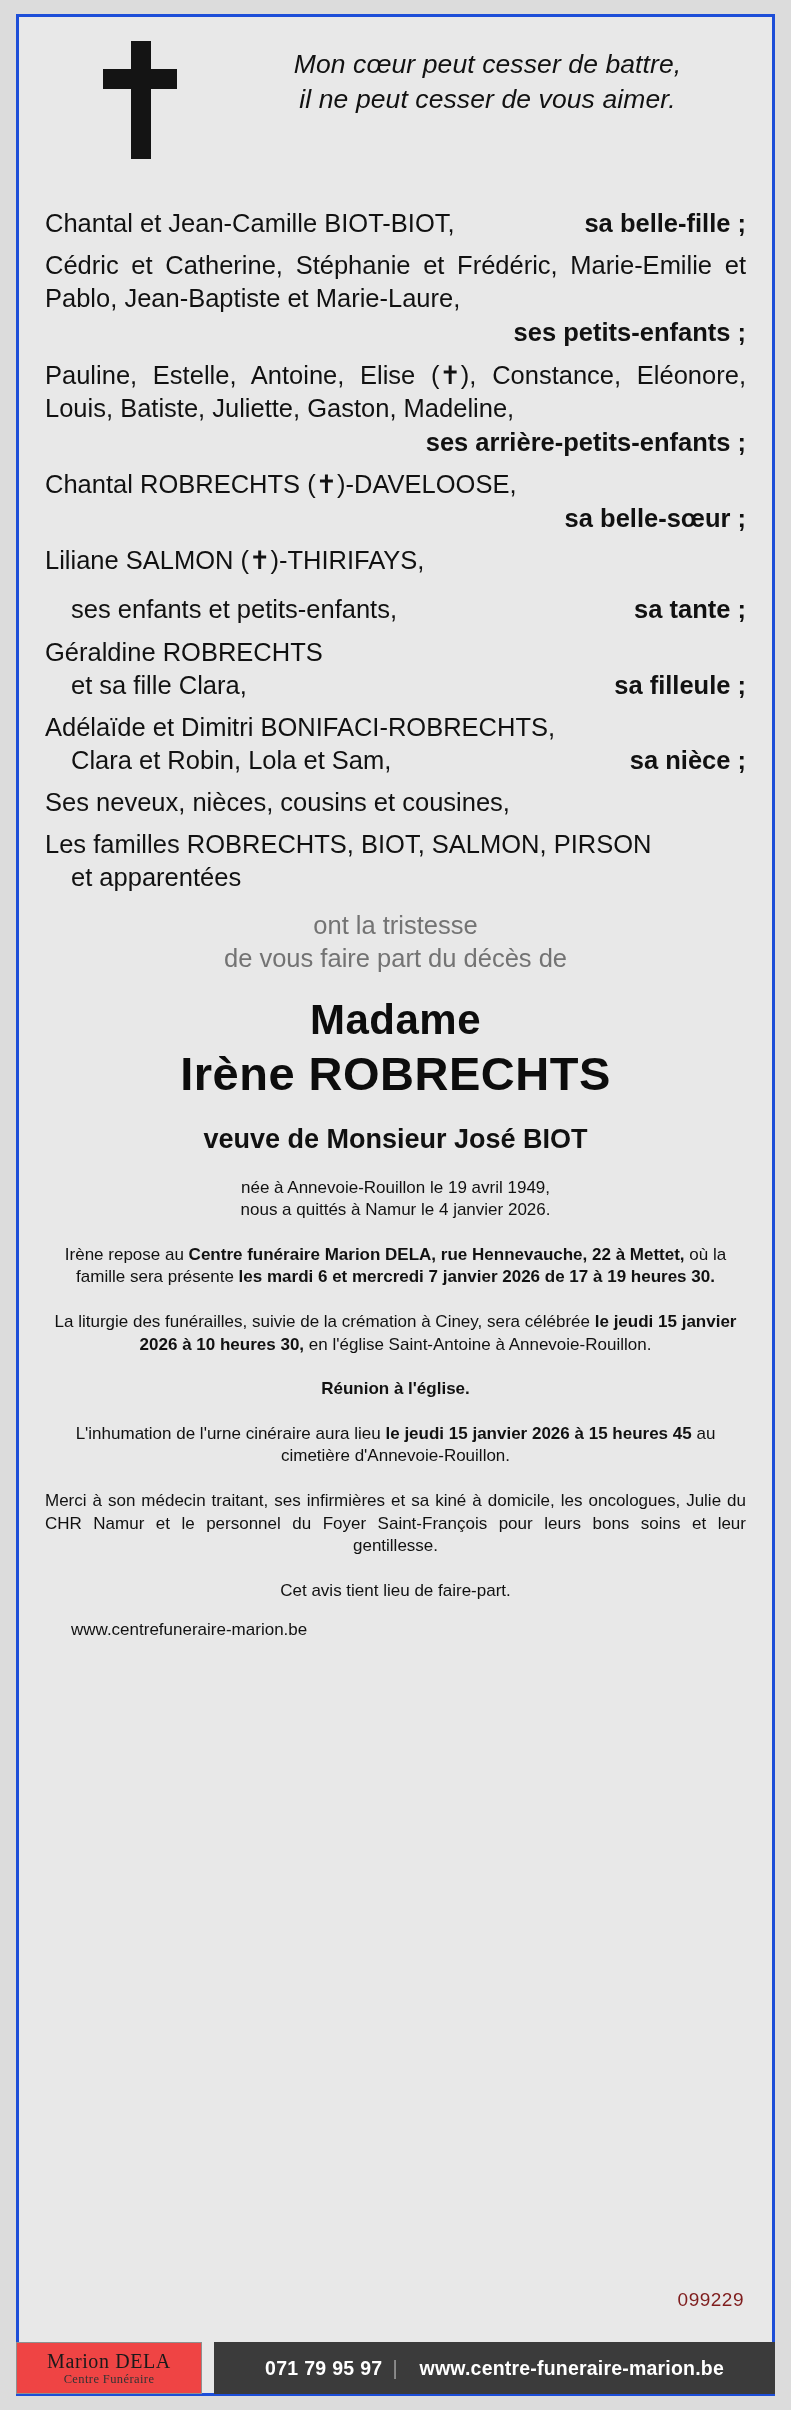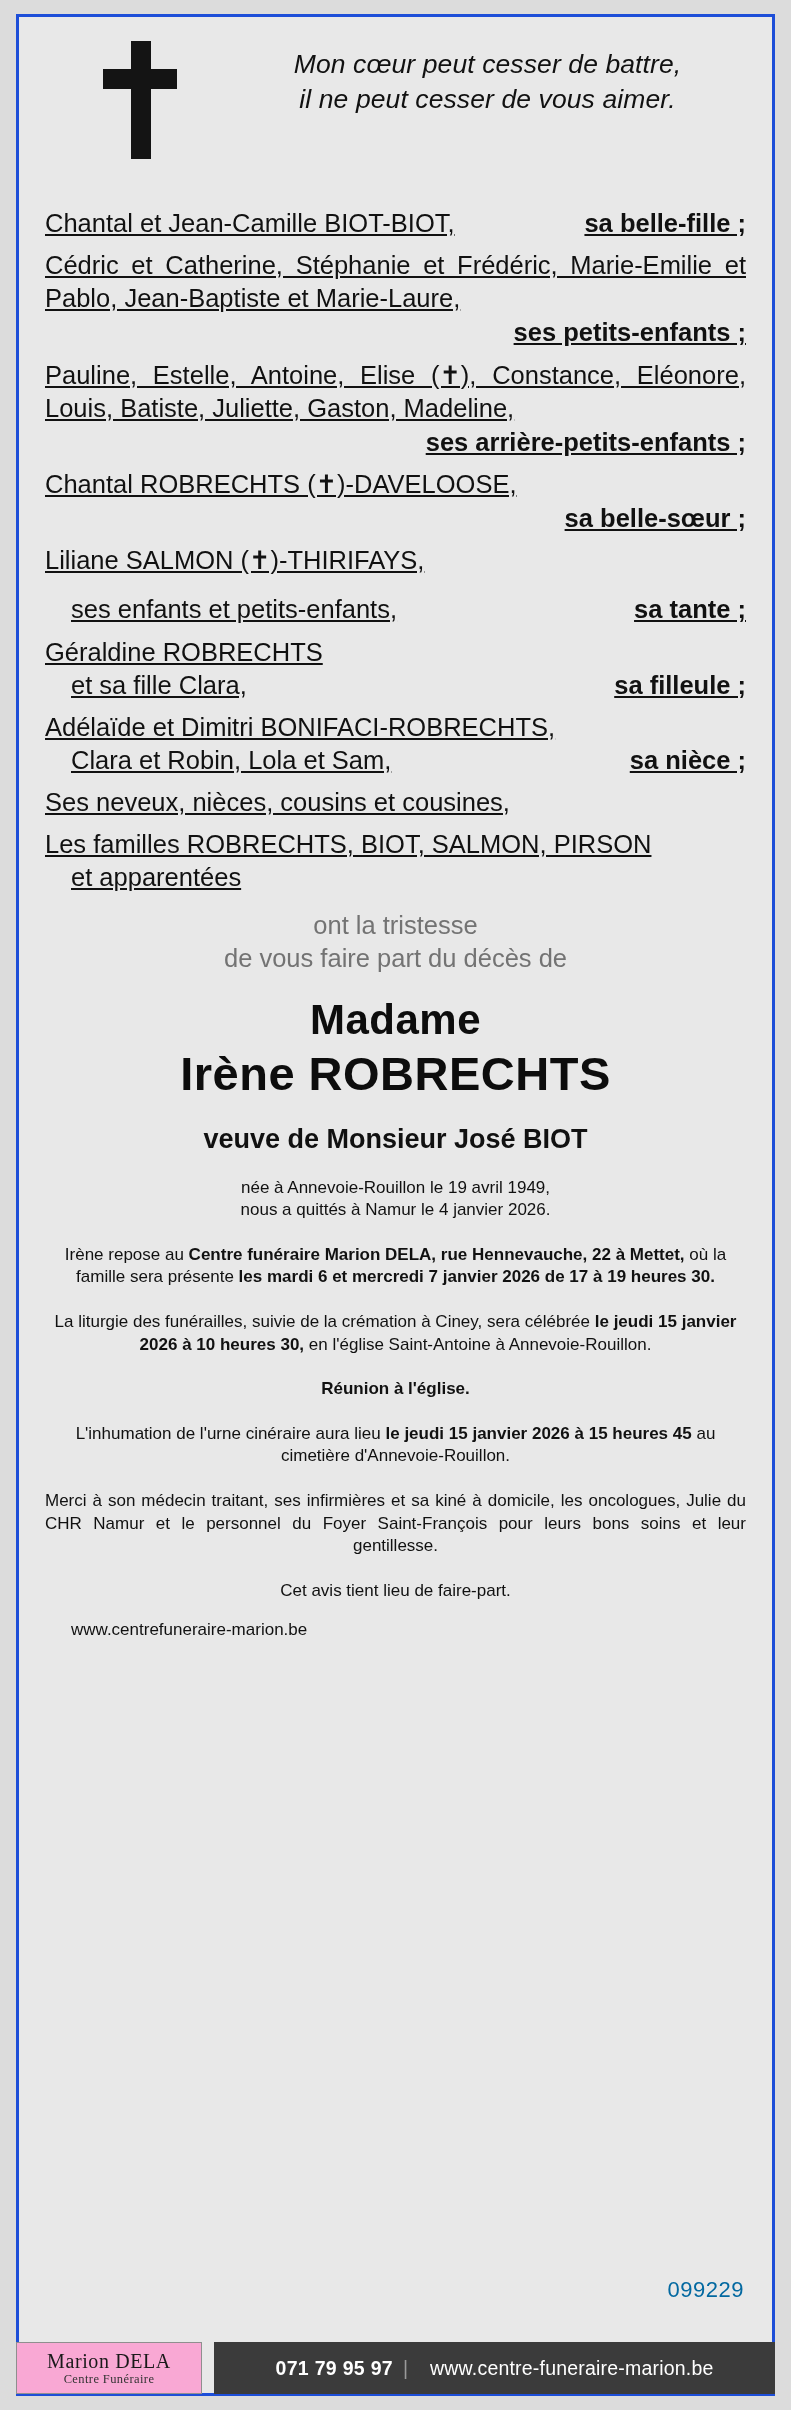--- a/index.html
+++ b/index.html
@@ -91,21 +91,21 @@
     font-weight: bold;
     white-space: nowrap;
     text-align: right;
   }
   .fam-rel.block {
     display: block;
     text-align: right;
     font-weight: bold;
     margin-top: 1px;
   }
-  .fam-block { margin-bottom: 9px; text-decoration: underline; }
+  .fam-block { margin-bottom: 9px; }
   .fam-line { display: block; }
   .fam-line.indent { padding-left: 26px; }
   .fam-line.justify {
     text-align: justify;
     text-align-last: left;
   }
 
   
   .announce {
     margin-top: 14px;
@@ -152,41 +152,41 @@
   .para.justify {
     text-align: justify;
     text-align-last: center;
   }
   .para b { font-weight: bold; }
   .para.tight { margin-top: 16px; }
 
   .small-id {
     position: absolute;
     right: 28px;
-    bottom: 90px;
-    font-size: 22px;
-    color: #0369a1;
+    bottom: 82px;
+    font-size: 19px;
+    color: #7f1d1d;
     letter-spacing: 0.5px;
   }
 
   
   .footer {
     position: absolute;
     left: 16px;
     right: 16px;
     bottom: 16px;
     display: flex;
     align-items: stretch;
     gap: 12px;
     height: 52px;
   }
   .logo-box {
     width: 186px;
     border: 1px solid #8f8f8f;
-    background: #f9a8d4;
+    background: #ef4444;
     display: flex;
     flex-direction: column;
     align-items: center;
     justify-content: center;
     line-height: 1.12;
   }
   .logo-box .l1 {
     font-family: "Liberation Serif", serif;
     font-size: 20px;
     color: #1a1a1a;
@@ -203,21 +203,21 @@
     background: #3b3b3b;
     color: #fff;
     display: flex;
     align-items: center;
     justify-content: center;
     gap: 10px;
     font-size: 19.5px;
   }
   .contact-bar .phone { font-weight: bold; letter-spacing: 0.3px; }
   .contact-bar .sep { color: #9a9a9a; }
-  .contact-bar .web { font-weight: normal; letter-spacing: 0.2px; margin-left: 12px; }
+  .contact-bar .web { font-weight: bold; letter-spacing: 0.2px; margin-left: 12px; }
 </style>
 </head>
 <body>
 
 <div class="page">
   <div class="notice">
 
     <div class="header">
       <div class="cross-wrap">
         <div class="cross">

